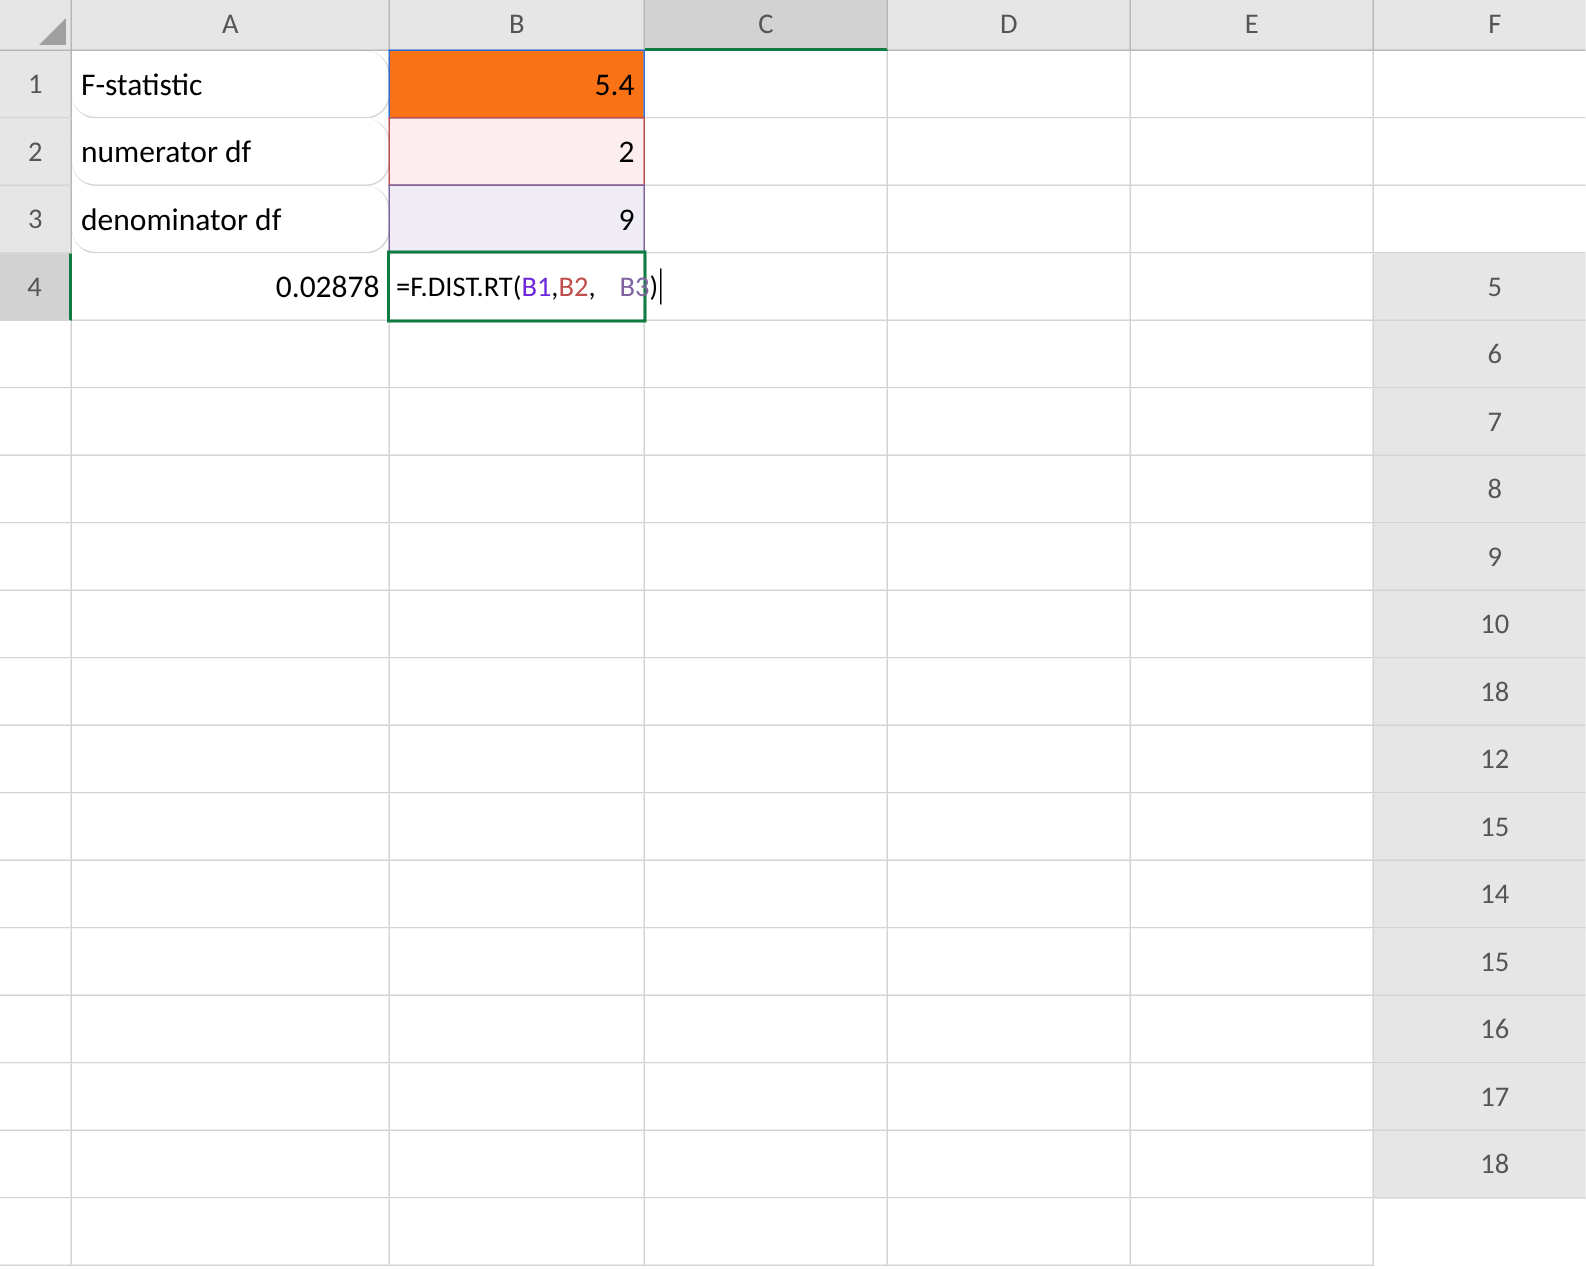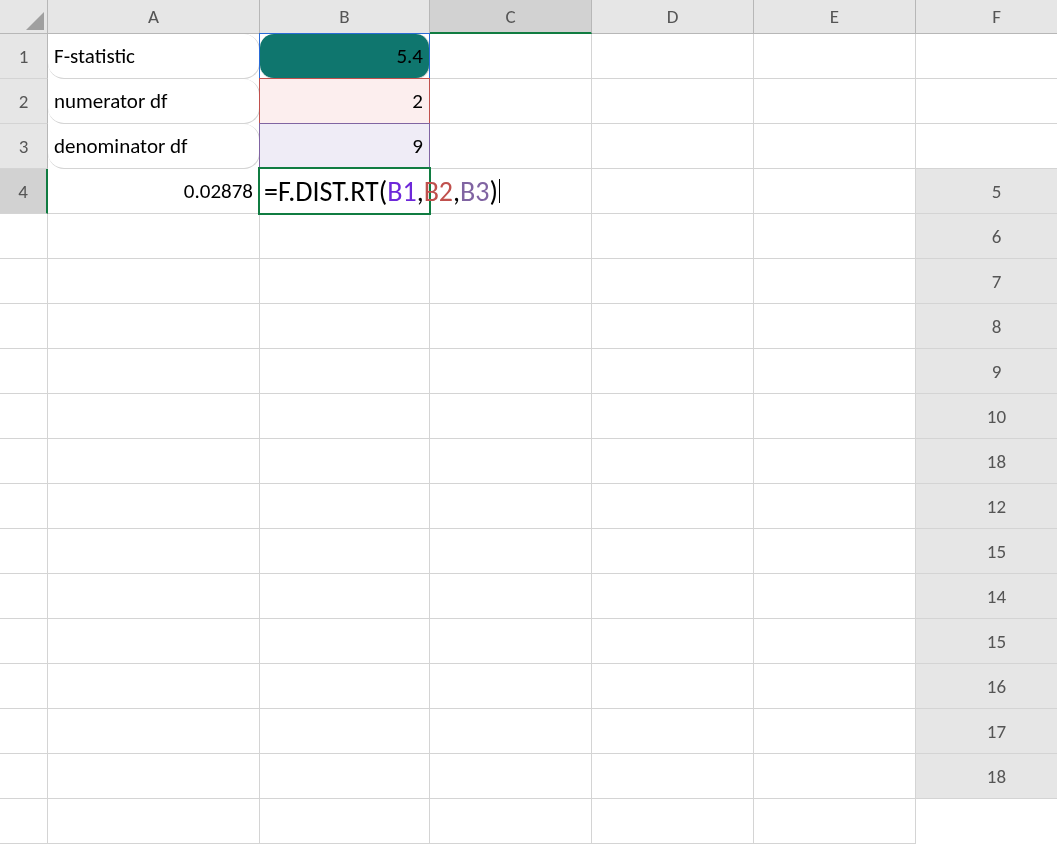--- a/index.html
+++ b/index.html
@@ -77,22 +77,21 @@
     color: #000;
     font-size: 21px;
     position: relative;
     white-space: nowrap;
   }
   .cell.text-left { justify-content: flex-start; border-radius: 16px; }
   .cell.text-right { justify-content: flex-end; }
 
   
   .hl-blue {
-    background: #0f766e;
-    border-radius: 14px;
+    background: #f97316;
   }
   .hl-blue-border {
     position: absolute;
     inset: -1px;
     border: 1px solid #2a6bd6;
     pointer-events: none;
   }
   .hl-red {
     background: #fceeee;
   }
@@ -129,25 +128,25 @@
   }
   .formula-overflow {
     position: absolute;
     left: 4px;
     top: 0;
     height: 100%;
     display: flex;
     align-items: center;
     white-space: nowrap;
     z-index: 6;
-    font-size: 28px;
+    font-size: 19px;
   }
   .ref-blue { color: #6d28d9; }
   .ref-red { color: #c0504d; }
-  .ref-purple { color: #8064a2; }
+  .ref-purple { color: #8064a2; margin-left: 16px; }
   .text-cursor {
     display:inline-block;
     width:1px;
     height:24px;
     background:#000;
     vertical-align:middle;
     margin-left:1px;
   }
 </style>
 </head>

